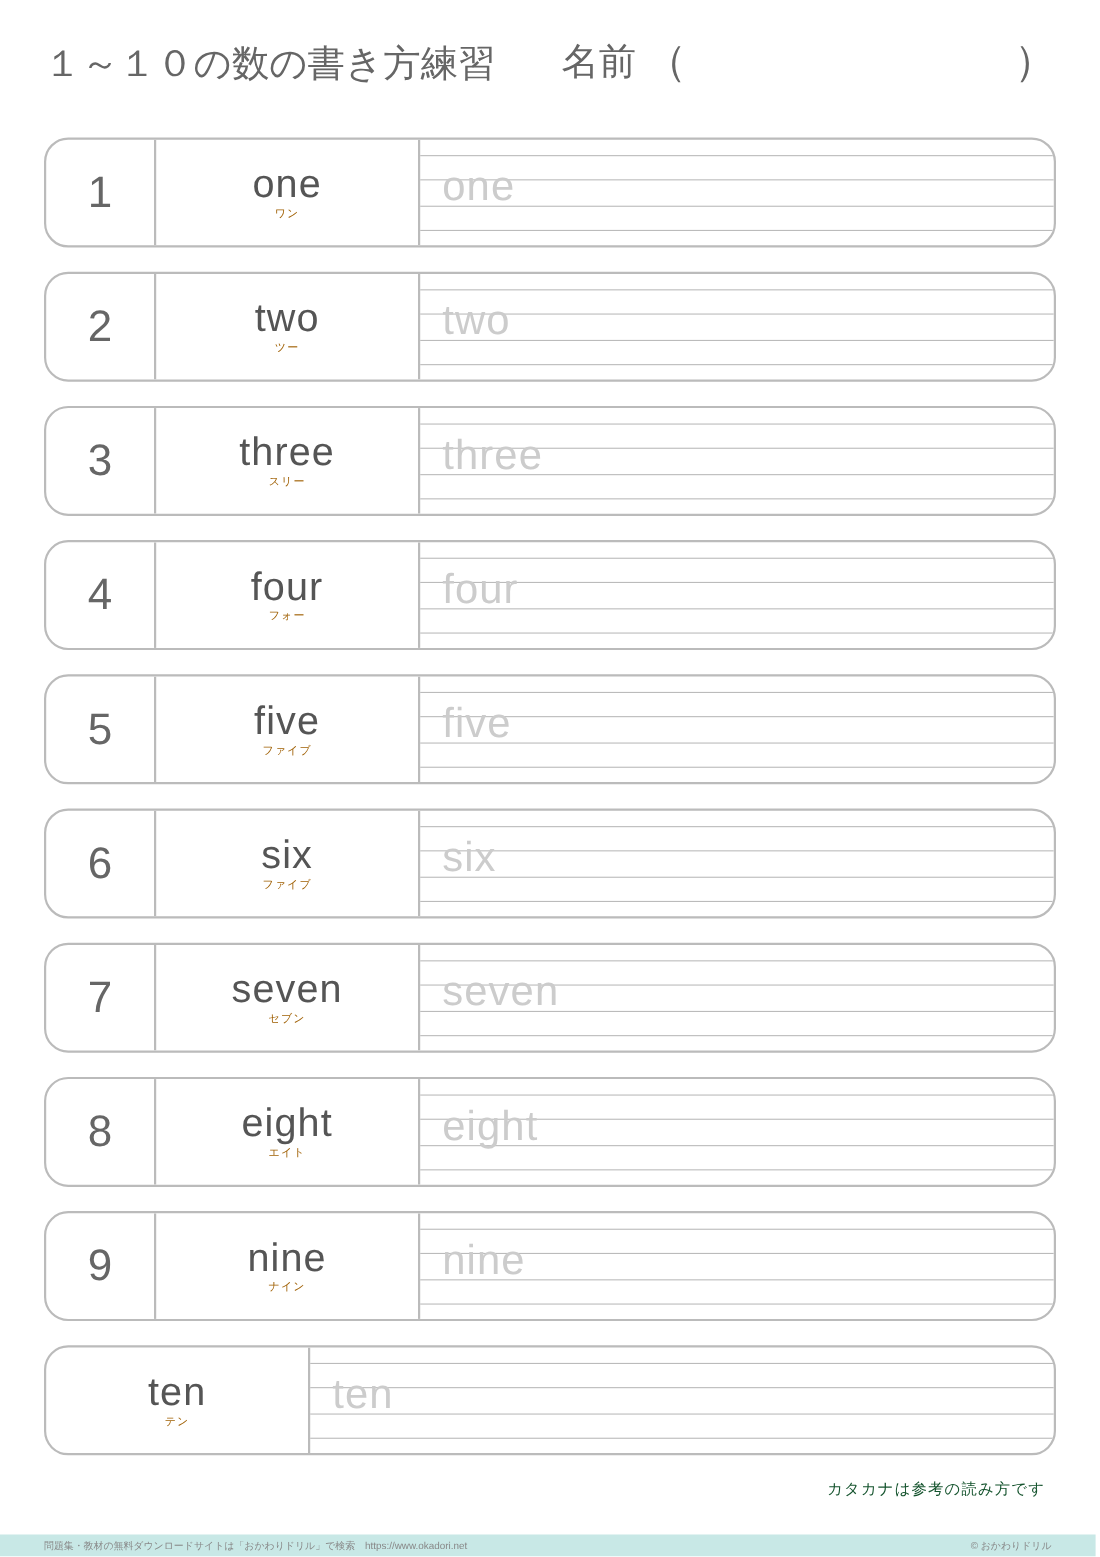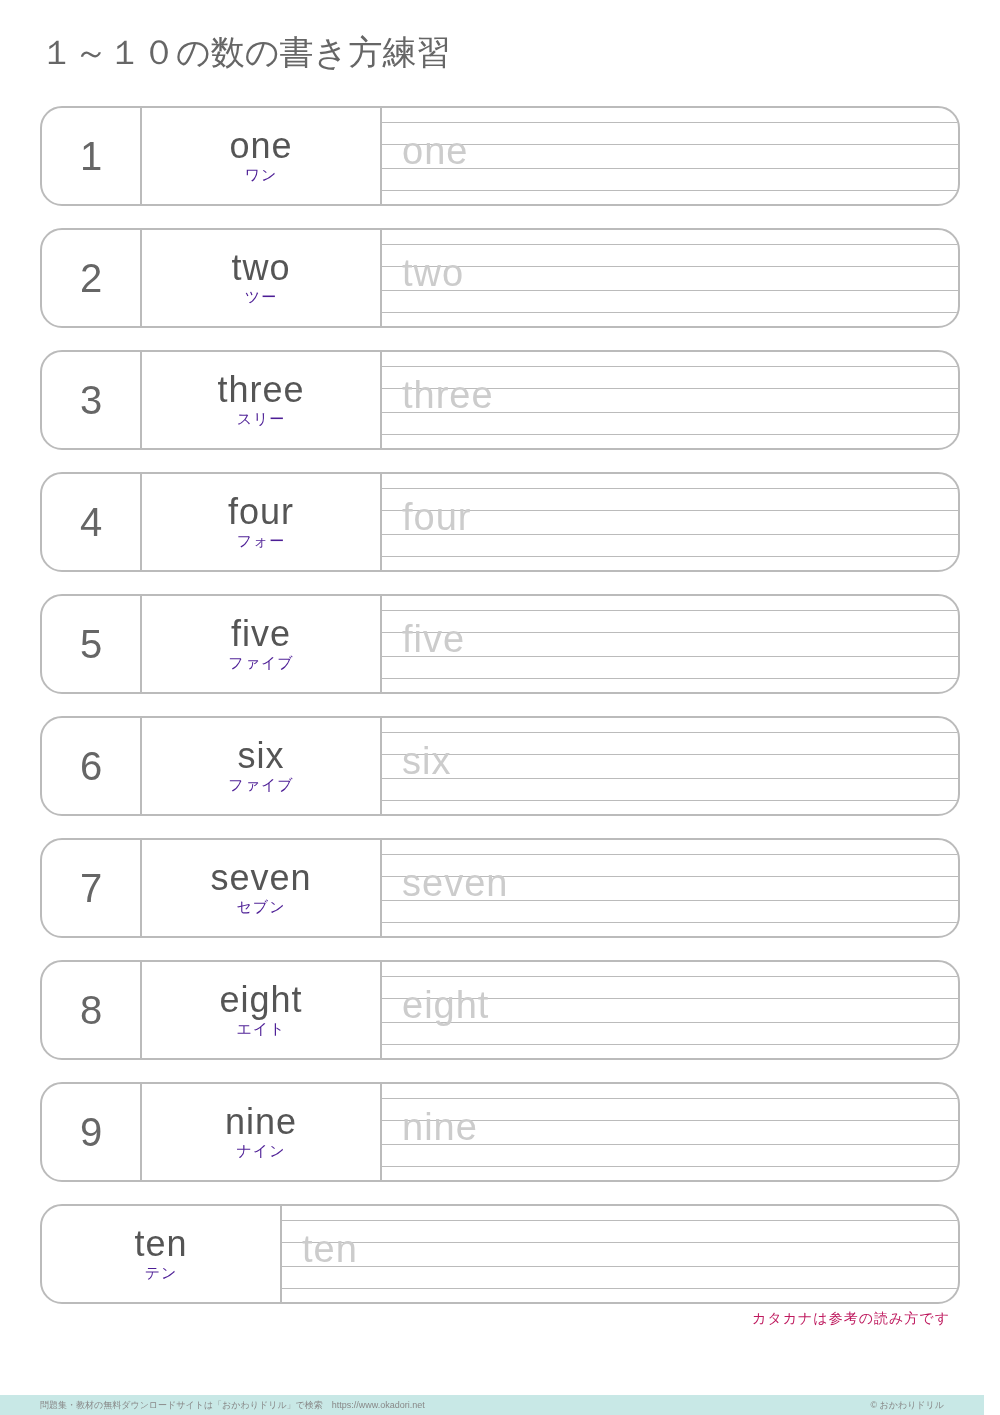--- a/index.html
+++ b/index.html
@@ -14,21 +14,21 @@
     font-family: "Hiragino Kaku Gothic ProN", "Yu Gothic", sans-serif;
     color: #555555;
     position: relative;
   }
   .page {
     padding: 30px 40px 0 40px;
   }
   .header {
     display: flex;
     align-items: flex-end;
-    margin-bottom: 30px;
+    margin-bottom: 44px;
     gap: 60px;
   }
   .title {
     font-size: 34px;
     color: #666;
     font-weight: 400;
   }
   .name-field {
     font-size: 34px;
     color: #666;
@@ -78,22 +78,22 @@
     gap: 2px;
   }
   .word-en {
     font-size: 36px;
     color: #555;
     line-height: 1;
     font-weight: 400;
     letter-spacing: 1px;
   }
   .word-kana {
-    font-size: 15px;
-    color: #4c1d95;
+    font-size: 10px;
+    color: #a16207;
     letter-spacing: 1px;
   }
   .write-cell {
     flex: 1;
     height: 100%;
     position: relative;
     padding: 0 20px;
   }
   .write-lines {
     position: absolute;
@@ -120,46 +120,52 @@
     transform: translateY(-63%);
     font-size: 38px;
     color: #ccc;
     letter-spacing: 1px;
     font-weight: 400;
     line-height: 1;
   }
   .footer-note {
     text-align: right;
     font-size: 14px;
-    color: #be185d;
-    margin-top: 6px;
+    color: #14532d;
+    margin-top: 22px;
     padding-right: 10px;
     letter-spacing: 1px;
   }
   .bottom-bar {
     position: absolute;
     bottom: 0;
     left: 0;
-    right: 16px;
+    right: 4px;
     height: 20px;
     background: #c8e8e6;
     display: flex;
     justify-content: space-between;
     align-items: center;
     padding: 0 40px;
     font-size: 9px;
     color: #888;
   }
 </style>
 </head>
 <body>
 
 <div class="page">
   <div class="header">
     <div class="title">１～１０の数の書き方練習</div>
+    <div class="name-field">
+      <span>名前</span>
+      <span class="name-paren">（</span>
+      <span class="name-space"></span>
+      <span class="name-paren">）</span>
+    </div>
   </div>
 
   <div class="rows" id="rows-container">
       <div class="row">
         <div class="number-cell">1</div>
         <div class="word-cell">
           <div class="word-en">one</div>
           <div class="word-kana">ワン</div>
         </div>
         <div class="write-cell">

